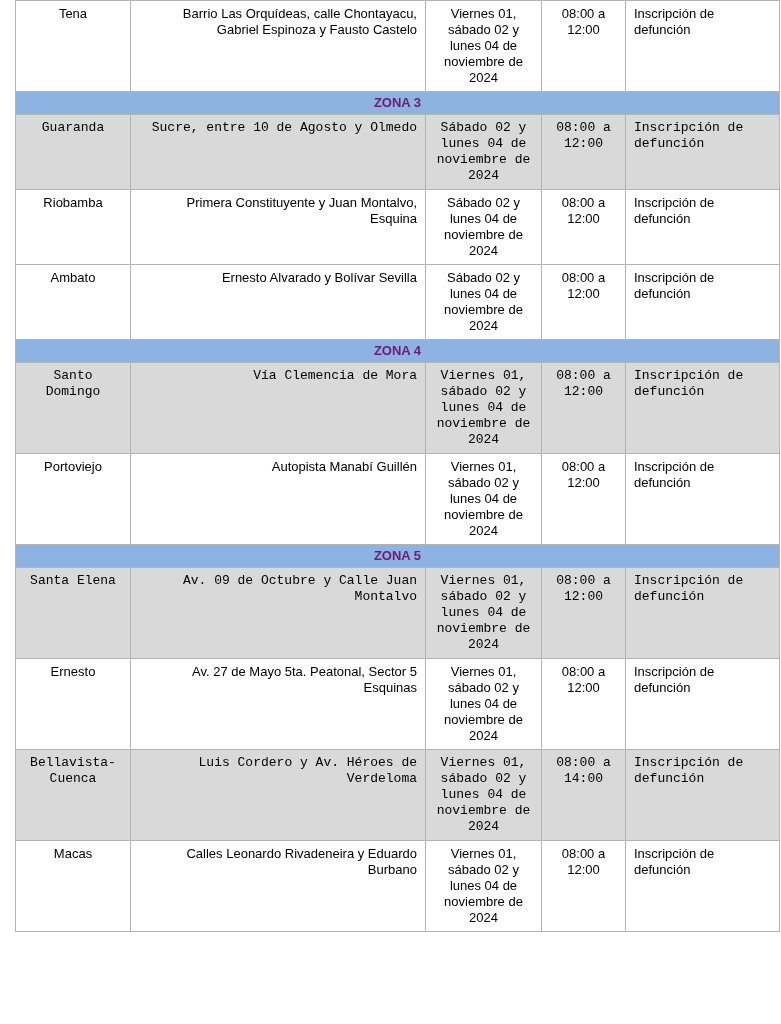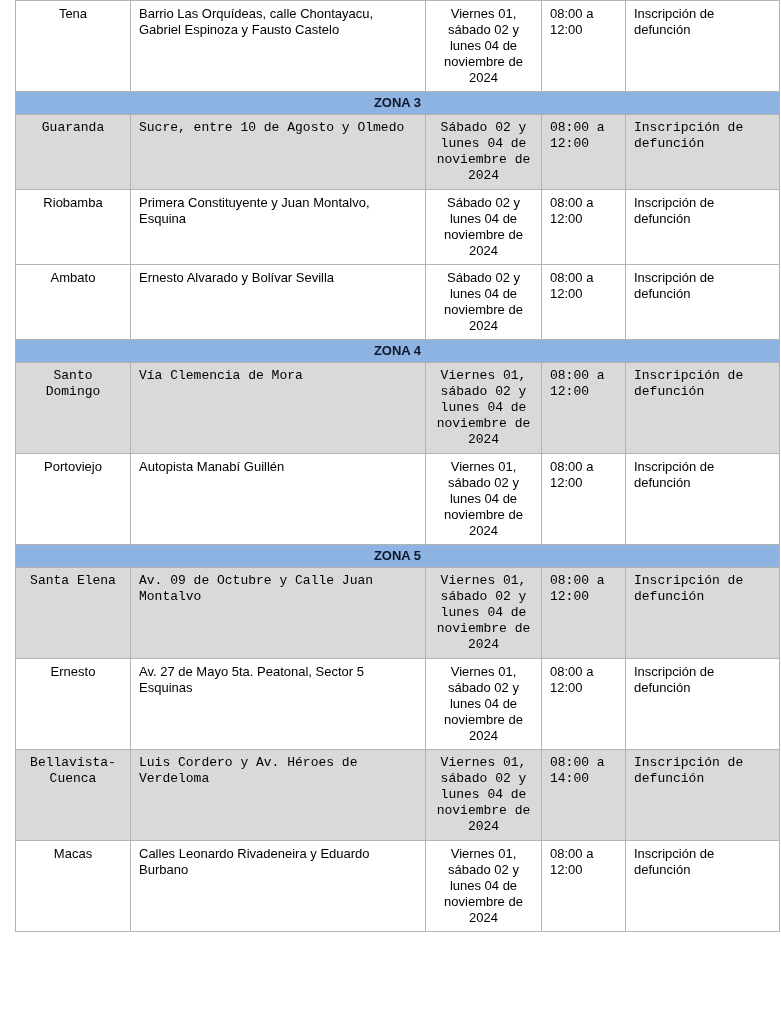--- a/index.html
+++ b/index.html
@@ -29,43 +29,43 @@
     vertical-align: top;
     padding: 5px 8px;
     overflow-wrap: break-word;
     background: #ffffff;
   }
   td.city-cell {
     text-align: center;
     padding: 6px 15px;
   }
   td.address-cell {
-    text-align: left;
+    text-align: right;
     padding: 6px 8px;
   }
   td.dates-cell {
     text-align: center;
     padding: 6px 7px;
   }
   td.hours-cell {
-    text-align: left;
+    text-align: center;
     padding: 6px 4px;
   }
   td.service-cell {
     text-align: left;
     padding: 6px 8px;
     margin-left: 20px;
   }
   tr.shaded td {
     background: #d9d9d9;
     font-family: Liberation Mono, monospace;
   }
   tr.zone-row td {
     background: #8db3e2;
-    color: #0f172a;
+    color: #701a75;
     font-weight: bold;
     text-align: center;
     padding: 3px 0;
     line-height: 16px;
   }
 </style>
 </head>
 <body>
 
 <div class="page">

